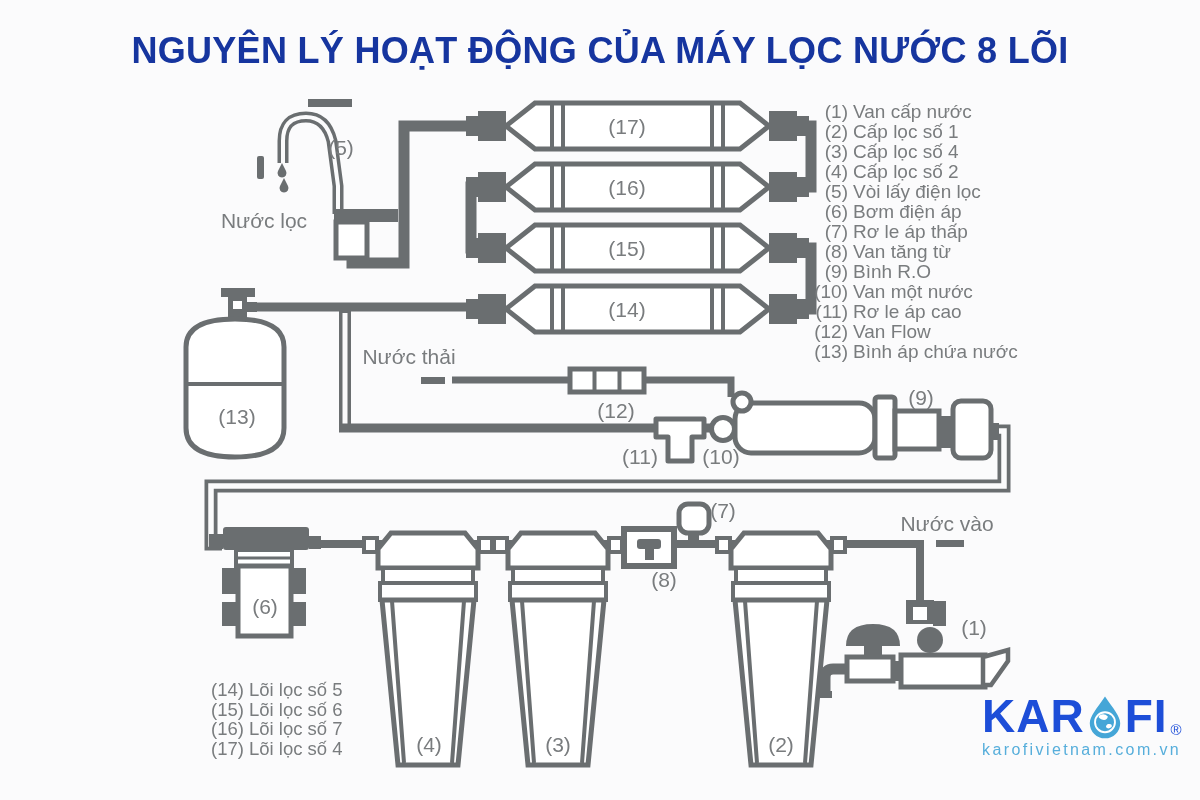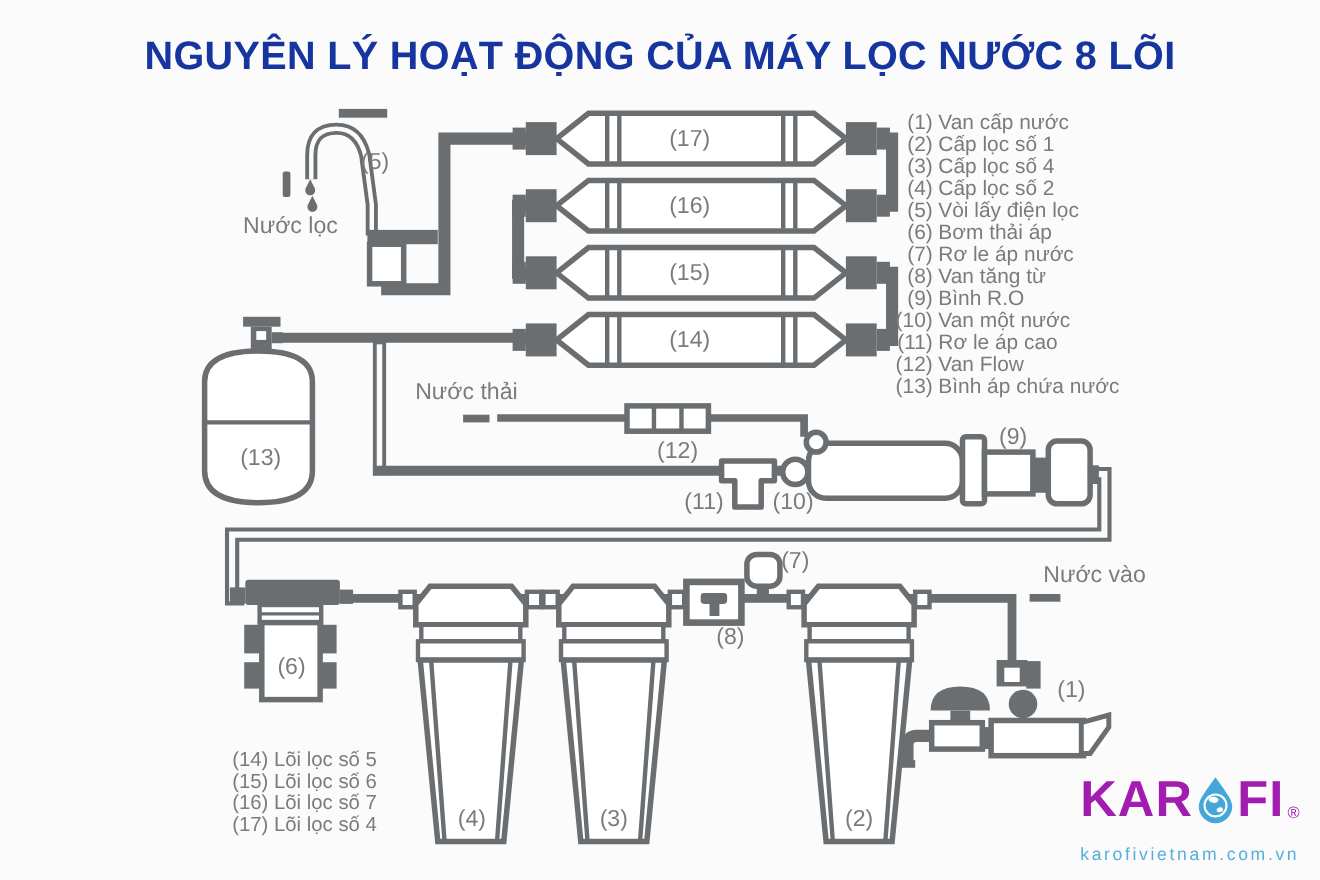--- a/index.html
+++ b/index.html
@@ -20,25 +20,25 @@
     font-size:21px;color:#797c7e;white-space:nowrap;line-height:1;
   }
   .legend{position:absolute;color:#797c7e;}
   .legend-right{left:812px;top:102px;font-size:19px;}
   .legend-right .lrow{line-height:20px;height:20px;display:flex;}
   .legend-right .lnum{display:inline-block;width:36px;text-align:right;margin-right:5px;}
   .legend-bottom{left:200px;top:680px;font-size:18.5px;}
   .legend-bottom .lrow{line-height:19.6px;height:19.6px;display:flex;}
   .legend-bottom .lnum{display:inline-block;width:44px;text-align:right;margin-right:5px;}
   .logo{position:absolute;left:982px;top:694px;width:210px;}
-  .brand{display:flex;align-items:flex-end;color:#a21caf;font-weight:bold;margin-top:10px;}
+  .brand{display:flex;align-items:flex-end;color:#1d4ed8;font-weight:bold;}
   .brand .btxt{font-size:46px;line-height:44px;letter-spacing:1px;}
   .brand .reg{font-size:15px;line-height:15px;margin-left:3px;margin-bottom:1px;font-weight:normal;}
   .brand svg{margin:0 1px -1px 1px;}
-  .url{font-size:16px;color:#56aedb;letter-spacing:2.4px;margin-top:21px;}
+  .url{font-size:16px;color:#56aedb;letter-spacing:2.4px;margin-top:3px;}
 </style>
 </head>
 <body>
 
 <div class="stage">
 
   <h1 class="title">NGUYÊN LÝ HOẠT ĐỘNG CỦA MÁY LỌC NƯỚC 8 LÕI</h1>
 
   <svg class="diagram" width="1200" height="800" viewBox="0 0 1200 800">
     <defs>
@@ -198,31 +198,31 @@
       <path d="M849,669 H833 Q825,669 825,678 V694" fill="none" stroke="#6a6e70" stroke-width="11"></path>
       <rect x="819" y="691" width="13" height="7" fill="#6a6e70"></rect>
     </g>
   </svg>
 
   <div class="lbl" style="left:627px;top:126px">(17)</div>
   <div class="lbl" style="left:627px;top:187px">(16)</div>
   <div class="lbl" style="left:627px;top:248px">(15)</div>
   <div class="lbl" style="left:627px;top:309px">(14)</div>
   <div class="lbl" style="left:341px;top:147px">(5)</div>
-  <div class="lbl" style="left:264px;top:205px">Nước lọc</div>
+  <div class="lbl" style="left:264px;top:220px">Nước lọc</div>
   <div class="lbl" style="left:237px;top:416px">(13)</div>
-  <div class="lbl" style="left:424px;top:356px">Nước thải</div>
+  <div class="lbl" style="left:409px;top:356px">Nước thải</div>
   <div class="lbl" style="left:616px;top:410px">(12)</div>
   <div class="lbl" style="left:640px;top:456px">(11)</div>
   <div class="lbl" style="left:721px;top:456px">(10)</div>
   <div class="lbl" style="left:921px;top:397px">(9)</div>
   <div class="lbl" style="left:723px;top:510px">(7)</div>
   <div class="lbl" style="left:664px;top:579px">(8)</div>
   <div class="lbl" style="left:265px;top:606px">(6)</div>
-  <div class="lbl" style="left:995px;top:523px">Nước vào</div>
+  <div class="lbl" style="left:947px;top:523px">Nước vào</div>
   <div class="lbl" style="left:974px;top:627px">(1)</div>
   <div class="lbl" style="left:429px;top:744px">(4)</div>
   <div class="lbl" style="left:558px;top:744px">(3)</div>
   <div class="lbl" style="left:781px;top:744px">(2)</div>
 
   <div class="legend legend-right">
     <div class="lrow">
         <span class="lnum">(1)</span>
         <span>Van cấp nước</span>
       </div>
@@ -237,25 +237,25 @@
     <div class="lrow">
         <span class="lnum">(4)</span>
         <span>Cấp lọc số 2</span>
       </div>
     <div class="lrow">
         <span class="lnum">(5)</span>
         <span>Vòi lấy điện lọc</span>
       </div>
     <div class="lrow">
         <span class="lnum">(6)</span>
-        <span>Bơm thải áp</span>
+        <span>Bơm điện áp</span>
       </div>
     <div class="lrow">
         <span class="lnum">(7)</span>
-        <span>Rơ le áp nước</span>
+        <span>Rơ le áp thấp</span>
       </div>
     <div class="lrow">
         <span class="lnum">(8)</span>
         <span>Van tăng từ</span>
       </div>
     <div class="lrow">
         <span class="lnum">(9)</span>
         <span>Bình R.O</span>
       </div>
     <div class="lrow">

